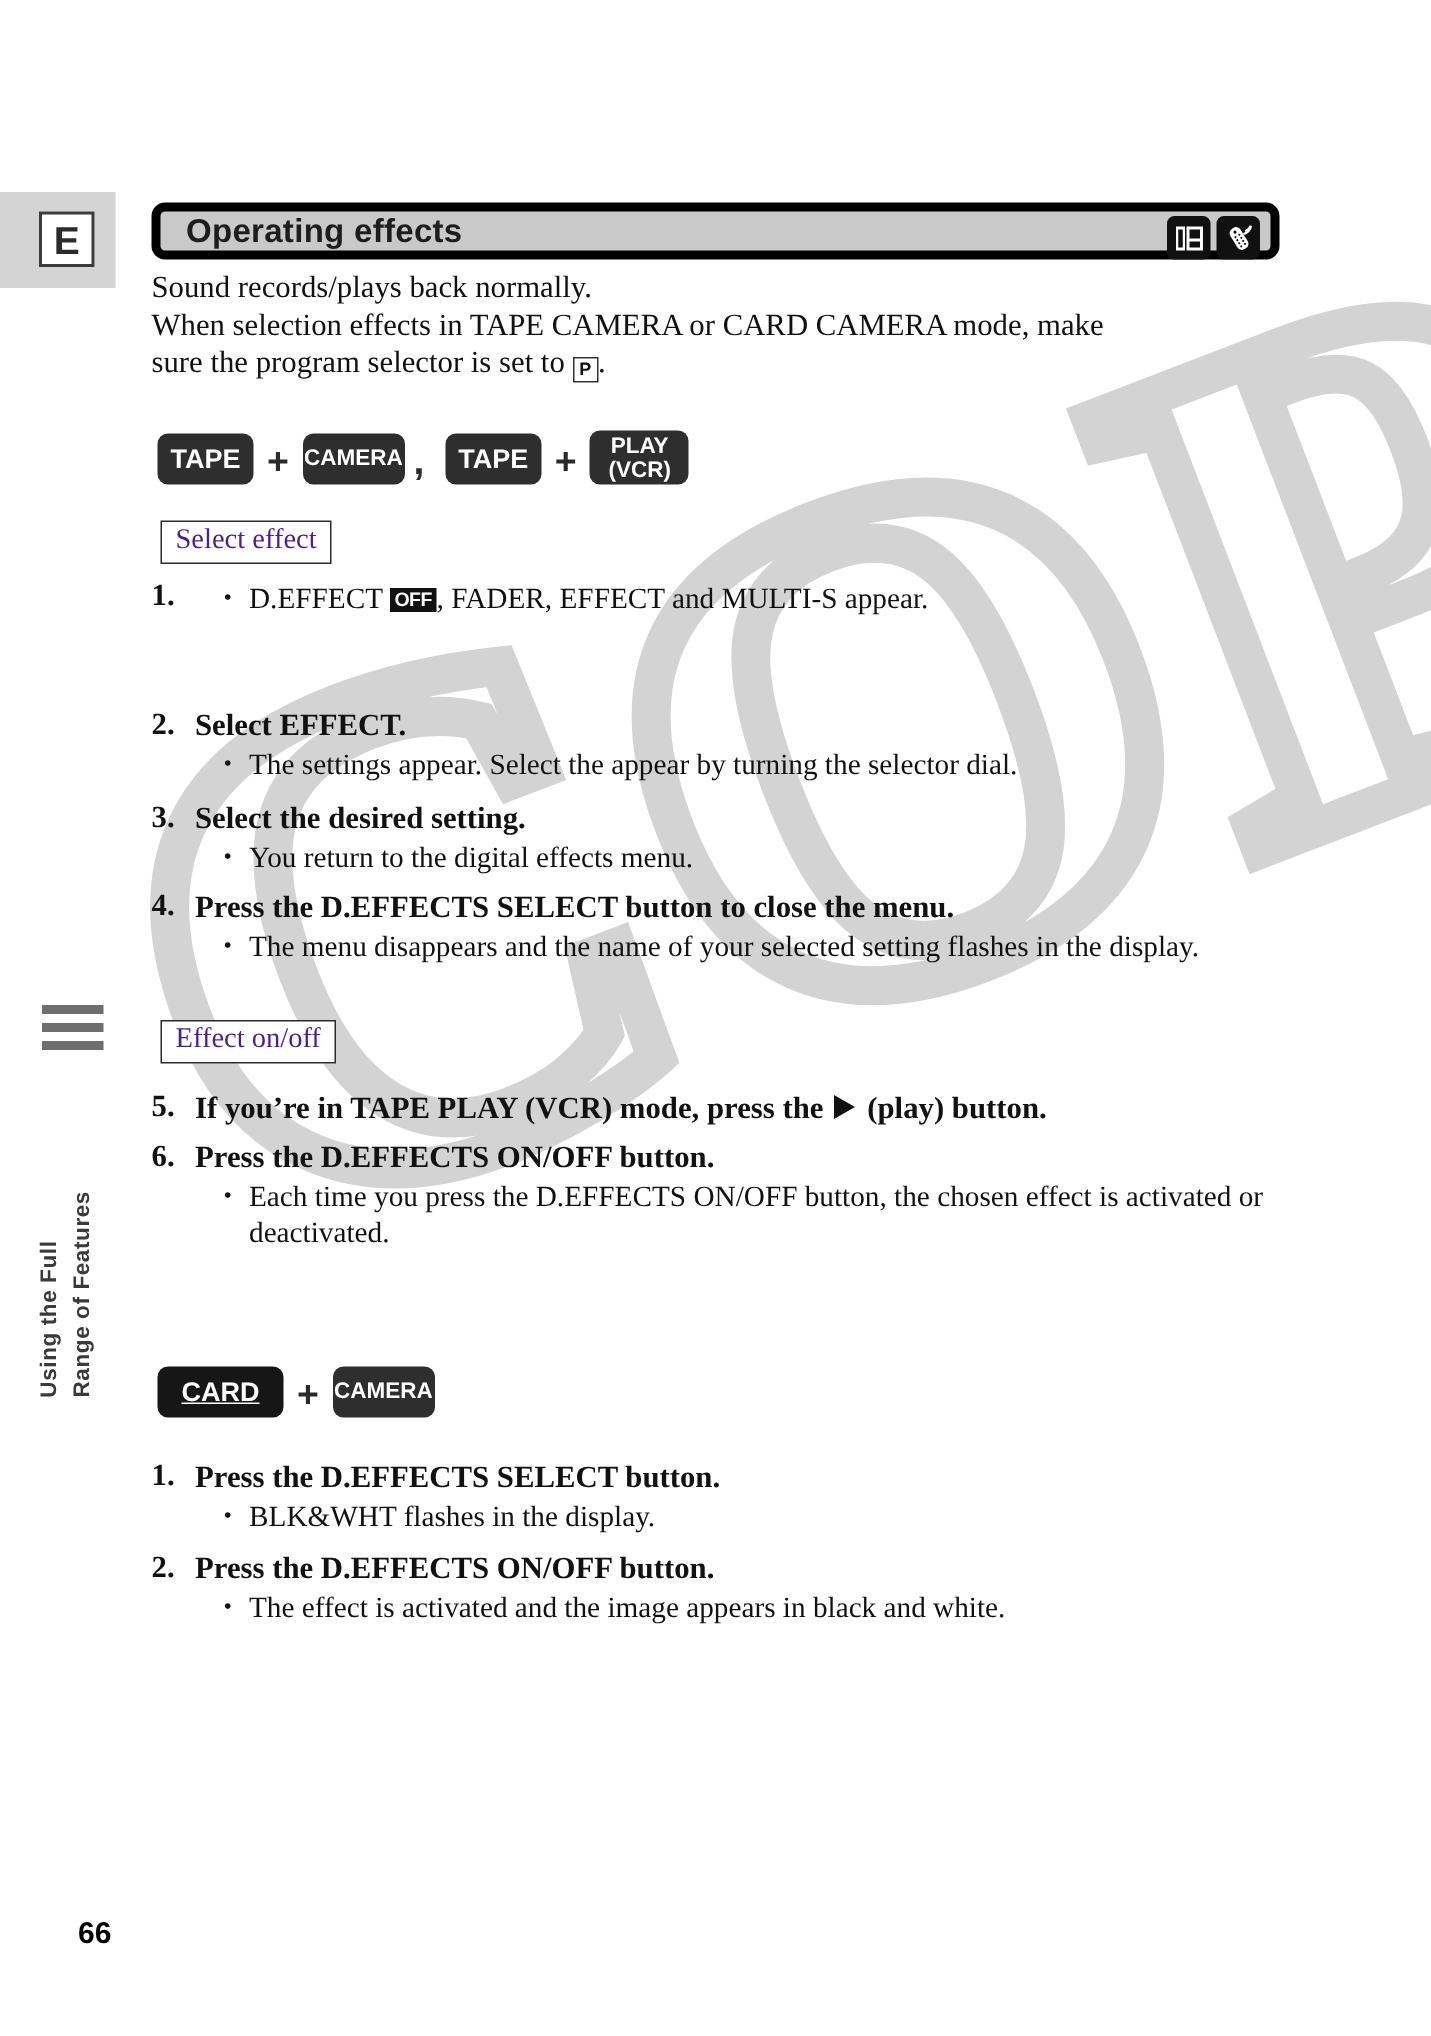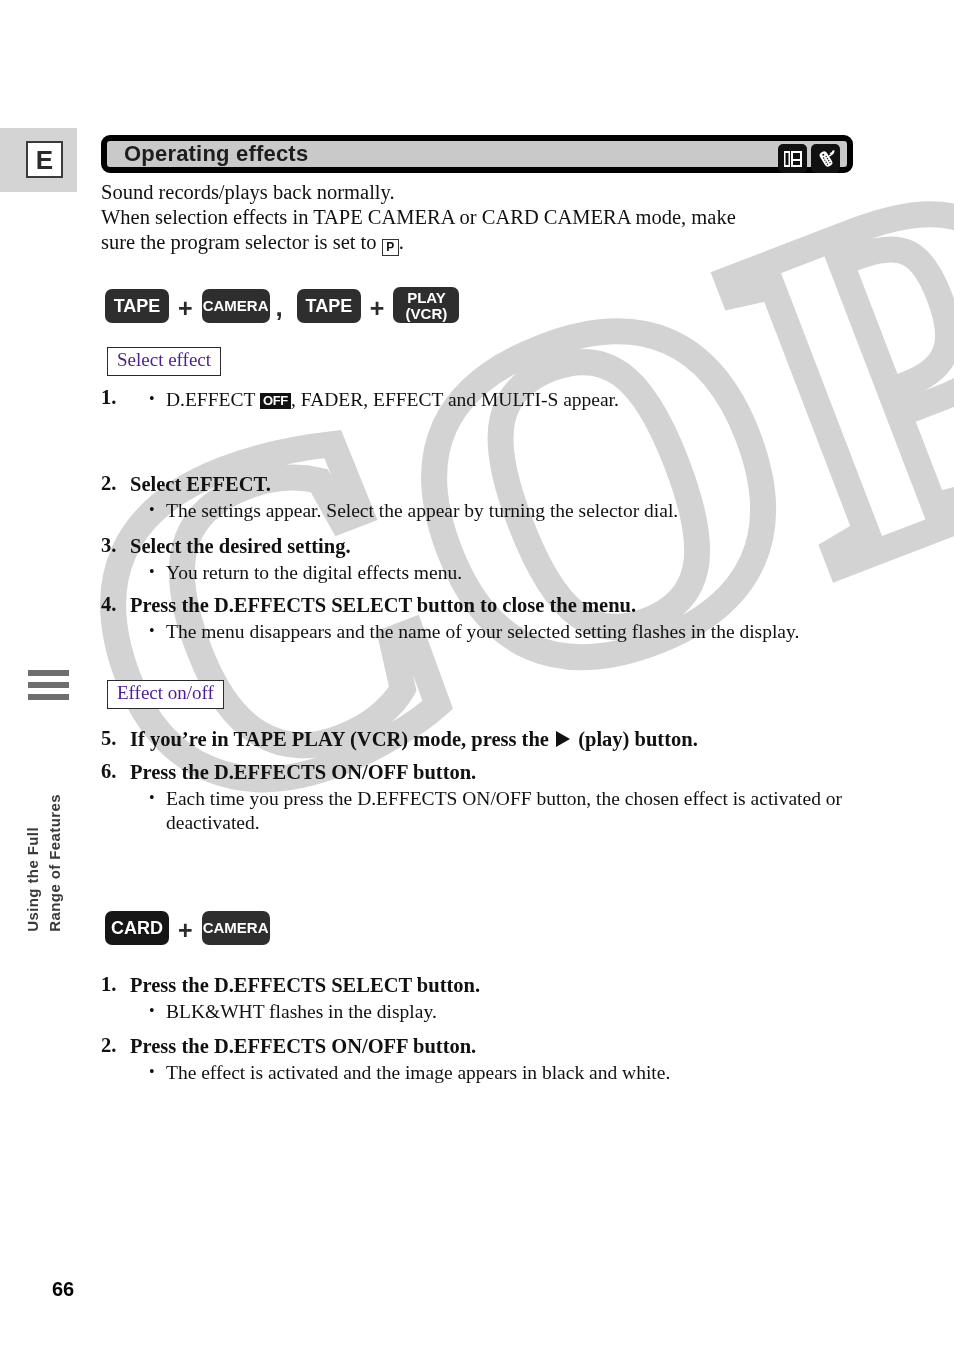--- a/index.html
+++ b/index.html
@@ -166,21 +166,21 @@
     font-family: "Liberation Sans", sans-serif;
     font-weight: 700;
     display: flex; flex-direction: column;
     align-items: center; justify-content: center;
     text-align: center;
     line-height: 1.02;
   }
   .chip.tape   { width: 64px; height: 34px; font-size: 18px; }
   .chip.camera { width: 68px; height: 34px; font-size: 15px; }
   .chip.play   { width: 66px; height: 36px; font-size: 15px; padding-top:1px;}
-  .chip.card   { width: 64px; height: 34px; font-size: 18px; background:#161616;}
+  .chip.card   { width: 84px; height: 34px; font-size: 18px; background:#161616;text-decoration:underline;}
   .plus {
     font-family: "Liberation Sans", sans-serif;
     font-size: 25px; font-weight: 700; color: #2b2b2b;
     margin: 0 9px;
   }
   .comma {
     font-family: "Liberation Sans", sans-serif;
     font-size: 26px; font-weight: 700; color: #2b2b2b;
     margin: 10px 14px 0 6px;
     align-self: flex-end;

